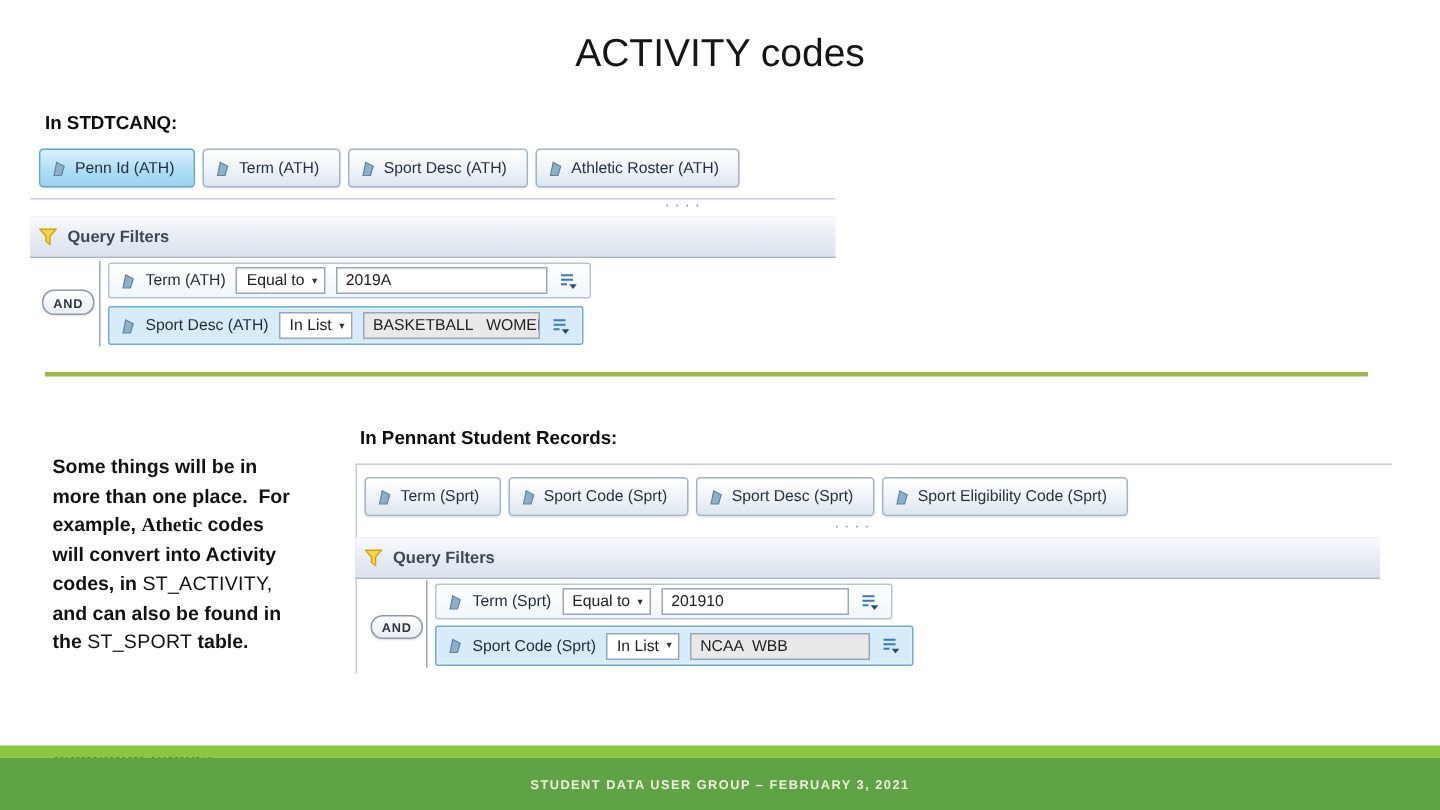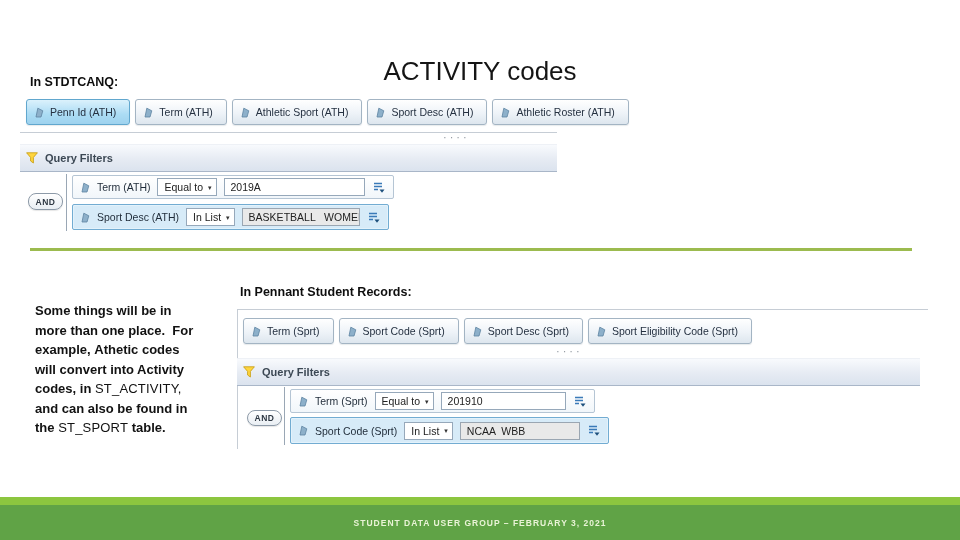--- a/index.html
+++ b/index.html
@@ -6,21 +6,21 @@
   html,body { width:960px; height:540px; }
   body {
     position:relative; width:960px; height:540px; overflow:hidden;
     background:#ffffff; font-family:"Liberation Sans", sans-serif; color:#1a1a1a;
   }
   .abs { position:absolute; }
 
   
   .slide-title {
     top:20px; left:0; width:960px; text-align:center;
-    font-size:26px; font-weight:400; color:#151515; letter-spacing:0px;margin-top:36px;
+    font-size:26px; font-weight:400; color:#151515; letter-spacing:0px;
   }
 
   
   .sec-heading { font-size:12.5px; font-weight:700; color:#0e0e0e; }
 
   
   .field-row { display:flex; gap:5px; align-items:center; }
   .pill {
     display:inline-flex; align-items:center; gap:6px; height:26px;
     padding:0 13px 0 8px; border:1px solid #a3b4c3; border-radius:3px;
@@ -85,21 +85,21 @@
   
   .divider { background:#9cbb4f; }
 
   
   .note {
     font-size:13px; line-height:19.5px; color:#121212; white-space:pre-wrap;
     width:212px;
   }
   .note .para { margin-bottom:19px; }
   .run-b  { font-weight:700; }
-  .run-xb { font-weight:800; }
+  .run-xb { font-weight:800;font-family:Liberation Serif, serif; }
   .run-c  { font-weight:400; letter-spacing:0.2px; }
 
   
   .footer-light { left:0; top:497px; width:960px; height:8px; background:#8cc63f; }
   .footer-dark  { left:0; top:505px; width:960px; height:35px; background:#60a346; }
   .footer-text  {
     width:100%; height:35px; display:flex; align-items:center; justify-content:center;
     font-size:8.5px; font-weight:700; letter-spacing:1px; color:#e9f3d6;
   }
 </style>
@@ -119,28 +119,20 @@
       </span>
     <span>Penn Id (ATH)</span>
   </div>
   <div class="pill">
     <span class="icon">
         <svg width="9" height="11" viewBox="0 0 9 11">
           <path d="M1 10 L2.8 1.2 L7.8 3.8 L6 10 Z" fill="#8db0ca" stroke="#5d83a1" stroke-width="0.8"></path>
         </svg>
       </span>
     <span>Term (ATH)</span>
-  </div>
-  <div class="pill">
-    <span class="icon">
-        <svg width="9" height="11" viewBox="0 0 9 11">
-          <path d="M1 10 L2.8 1.2 L7.8 3.8 L6 10 Z" fill="#8db0ca" stroke="#5d83a1" stroke-width="0.8"></path>
-        </svg>
-      </span>
-    <span>Athletic Sport (ATH)</span>
   </div>
   <div class="pill">
     <span class="icon">
         <svg width="9" height="11" viewBox="0 0 9 11">
           <path d="M1 10 L2.8 1.2 L7.8 3.8 L6 10 Z" fill="#8db0ca" stroke="#5d83a1" stroke-width="0.8"></path>
         </svg>
       </span>
     <span>Sport Desc (ATH)</span>
   </div>
   <div class="pill">

